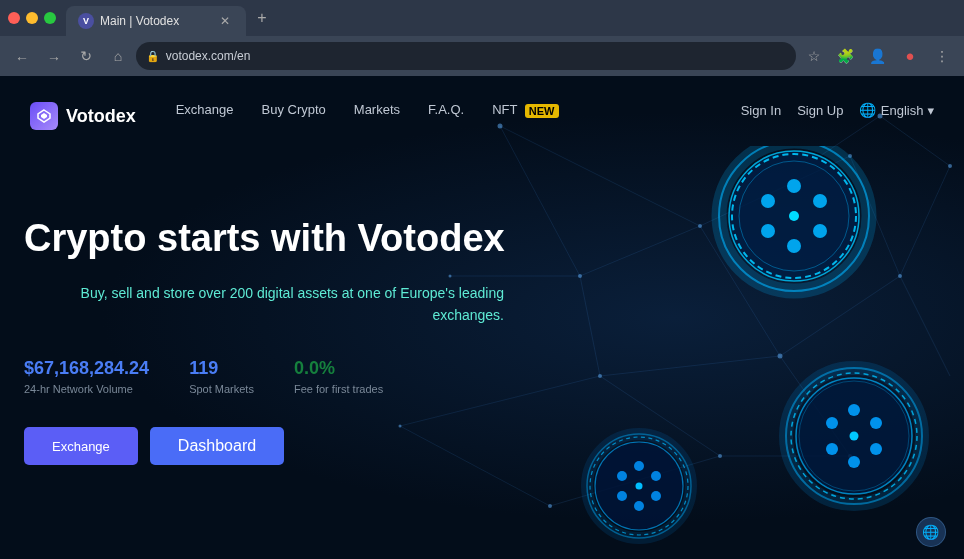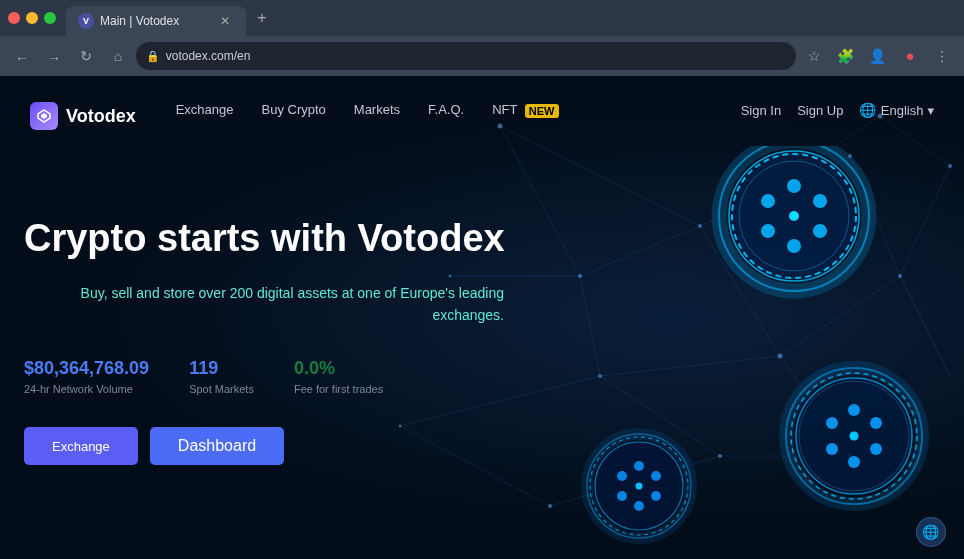--- a/index.html
+++ b/index.html
@@ -317,21 +317,21 @@
         </div>
       </div>
     </nav>
 
     <section class="hero">
       <h1 class="hero-title">Crypto starts with Votodex</h1>
       <p class="hero-subtitle">Buy, sell and store over 200 digital assets at one of Europe's leading exchanges.</p>
 
       <div class="stats-row">
         <div class="stat-item">
-          <div class="stat-value">$80,364,768.09</div>
+          <div class="stat-value">$67,168,284.24</div>
           <div class="stat-label">24-hr Network Volume</div>
         </div>
         <div class="stat-item">
           <div class="stat-value">119</div>
           <div class="stat-label">Spot Markets</div>
         </div>
         <div class="stat-item">
           <div class="stat-value orange">0.0%</div>
           <div class="stat-label">Fee for first trades</div>
         </div>

